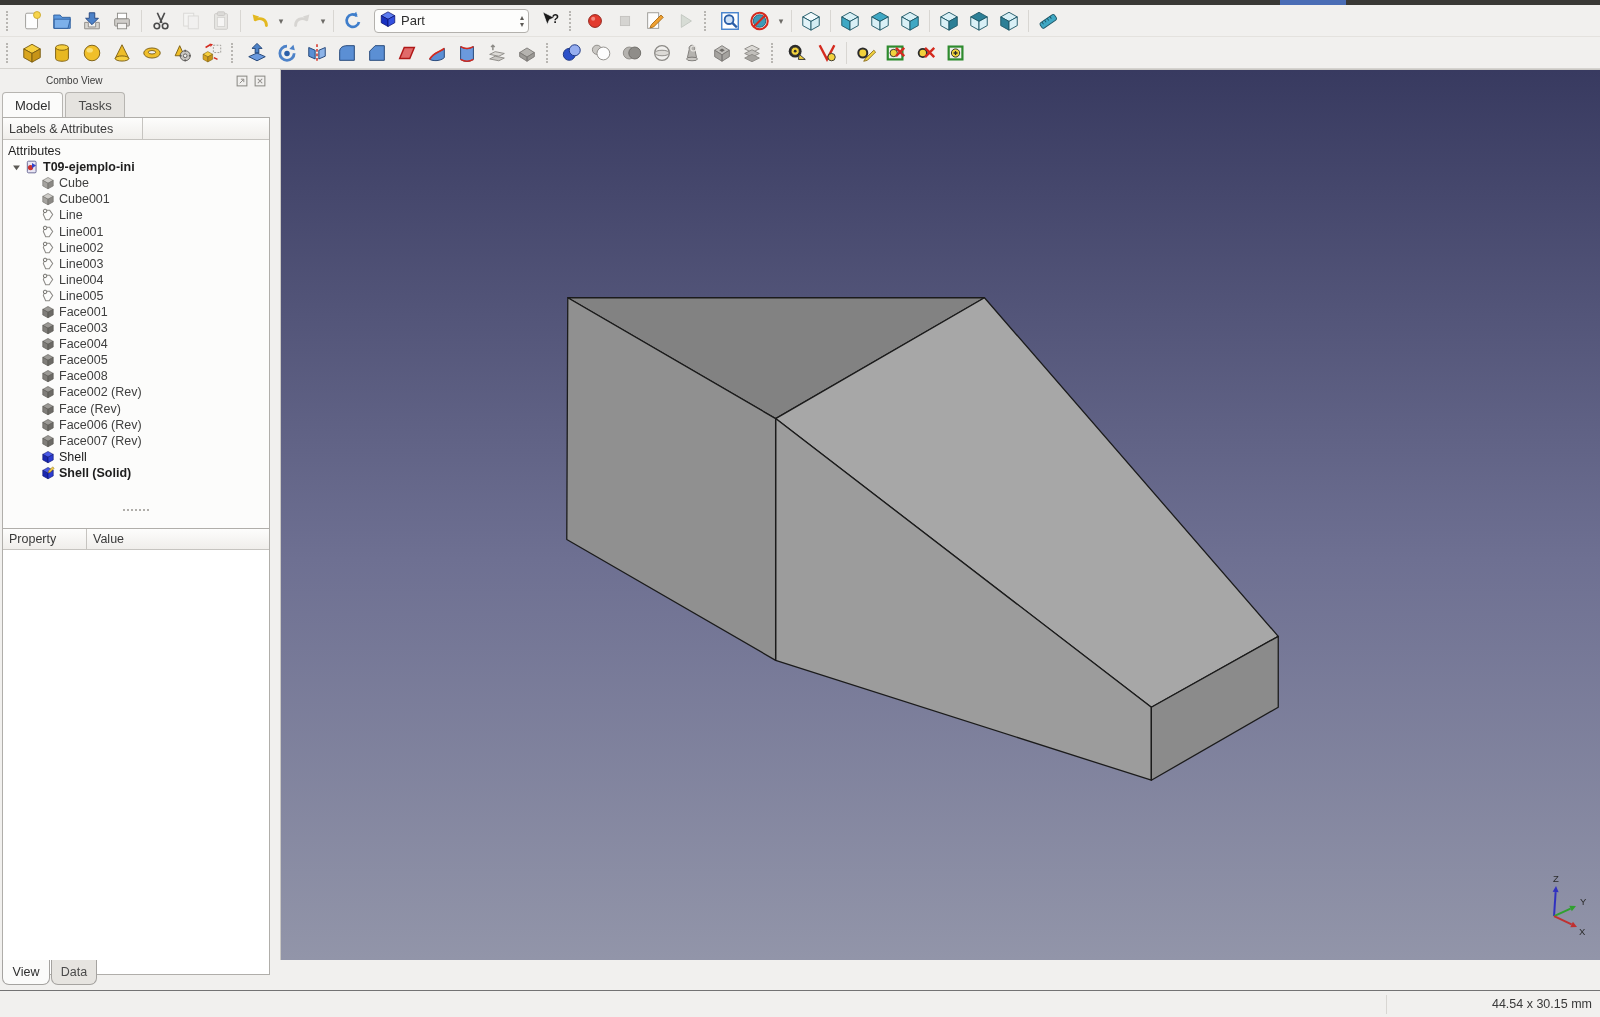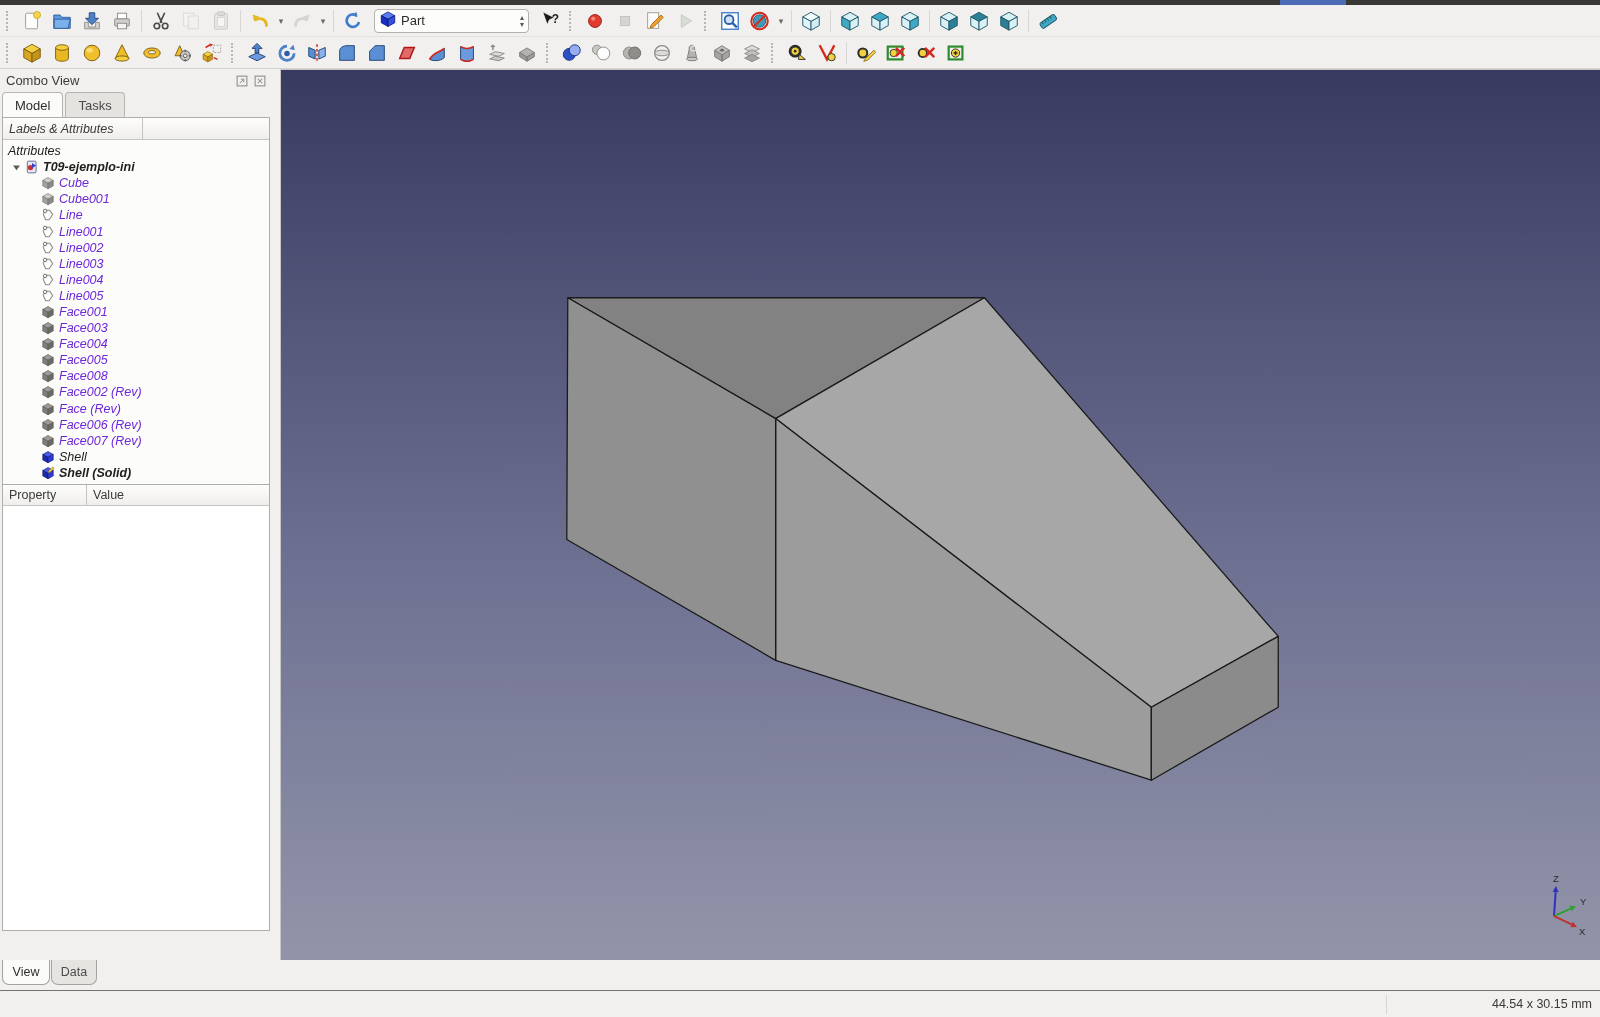--- a/index.html
+++ b/index.html
@@ -18,39 +18,39 @@
   .tb-grip{width:5px;height:20px;margin:0 4px;border-left:2px dotted #b8b6b2;flex:0 0 auto;}
   .tb-sep{width:1px;height:22px;background:#d8d6d2;margin:0 4px;flex:0 0 auto;}
   .tb-dd{width:12px;height:26px;display:flex;align-items:center;justify-content:center;color:#6c6a66;font-size:9px;flex:0 0 auto;}
   .wb-combo{height:24px;width:155px;margin:14px 6px;background:#fdfdfc;border:1px solid #b3b1ad;border-radius:4px;
             display:flex;align-items:center;padding:0 4px;box-sizing:border-box;flex:0 0 auto;}
   .wb-combo svg{width:18px;height:18px;}
   .wb-combo .wb-label{flex:1;font-size:13px;color:#2e2e2e;padding-left:4px;}
   .wb-combo .wb-spin{font-size:8px;color:#5c5a56;line-height:7px;text-align:center;}
   
   #combo-header{position:absolute;top:69px;left:0;width:272px;height:23px;display:flex;align-items:center;padding:0 6px;box-sizing:border-box;}
-  #combo-header .cv-title{flex:1;font-size:13px;color:#3b3b3b;}
+  #combo-header .cv-title{flex:1;font-size:10px;color:#3b3b3b;margin-left:40px;}
   .cv-btn{width:13px;height:13px;margin-left:5px;display:flex;align-items:center;justify-content:center;}
   .cv-btn svg{width:12px;height:12px;}
   #panel-tabs{position:absolute;top:92px;left:2px;height:25px;display:flex;}
   .ptab{height:24px;padding:0 12px;font-size:13px;display:flex;align-items:center;border:1px solid #b7b5b1;border-bottom:none;
         border-radius:4px 4px 0 0;background:#e5e3df;color:#4a4a4a;margin-right:2px;}
   .ptab.active{background:#fbfbfa;color:#2e2e2e;}
-  #tree-frame{position:absolute;top:117px;left:2px;width:268px;height:476px;background:#fcfcfb;border:1px solid #b0aeaa;box-sizing:border-box;font-style:italic;}
+  #tree-frame{position:absolute;top:117px;left:2px;width:268px;height:476px;background:#fcfcfb;border:1px solid #b0aeaa;box-sizing:border-box;}
   #tree-colhead{height:21px;border-bottom:1px solid #c6c4c0;background:linear-gradient(#fdfdfc,#f0eeeb);display:flex;}
   #tree-colhead .col{width:140px;border-right:1px solid #c6c4c0;font-size:12.5px;color:#3a3a3a;display:flex;align-items:center;padding:0 6px;box-sizing:border-box;}
   #tree-rows{padding:3px 0 0 0;}
   .trow{height:16.1px;display:flex;align-items:center;font-size:12.5px;white-space:nowrap;}
   .trow .ticon{width:14px;height:14px;margin-right:4px;flex:0 0 auto;}
   .trow .ticon svg{width:14px;height:14px;display:block;}
   .trow .exp{width:11px;height:11px;margin:0 3px 0 2px;flex:0 0 auto;}
-  .muted{color:#6d28d9;} .tdark{color:#1e1e1e;} .tbold{font-weight:700;}
+  .muted{color:#404040;} .tdark{color:#1e1e1e;} .tbold{font-weight:700;}
   #hsplit{position:absolute;top:506px;left:2px;width:268px;height:7px;display:flex;align-items:center;justify-content:center;}
   #hsplit .dots{width:26px;border-top:2px dotted #b0aeaa;}
-  #prop-frame{position:absolute;top:484px;left:2px;width:268px;height:447px;background:#ffffff;border:1px solid #b0aeaa;box-sizing:border-box;}
+  #prop-frame{position:absolute;top:528px;left:2px;width:268px;height:447px;background:#ffffff;border:1px solid #b0aeaa;box-sizing:border-box;}
   #prop-head{height:20px;background:linear-gradient(#fdfdfc,#f0eeeb);border-bottom:1px solid #c6c4c0;display:flex;font-size:12.5px;color:#3a3a3a;}
   #prop-head .pc1{width:84px;border-right:1px solid #c6c4c0;display:flex;align-items:center;padding:0 6px;box-sizing:border-box;}
   #prop-head .pc2{flex:1;display:flex;align-items:center;padding:0 6px;}
   
   #bottom-tabs{position:absolute;top:960px;left:0;width:280px;height:30px;}
   .btab{position:absolute;top:0;height:24px;font-size:12.5px;display:flex;align-items:center;justify-content:center;
         border:1px solid #a5a3a0;border-top:none;border-radius:0 0 7px 7px;background:#e6e4e0;color:#4a4a4a;}
   .btab.active{background:#fbfbfa;color:#2e2e2e;}
   #mdi-bar{position:absolute;top:960px;left:280px;width:1320px;height:30px;background:#f1f0ee;}
   #mdi-tab{position:absolute;left:6px;top:1px;height:28px;background:#fbfbfa;border:1px solid #c2c0bc;border-bottom:none;

